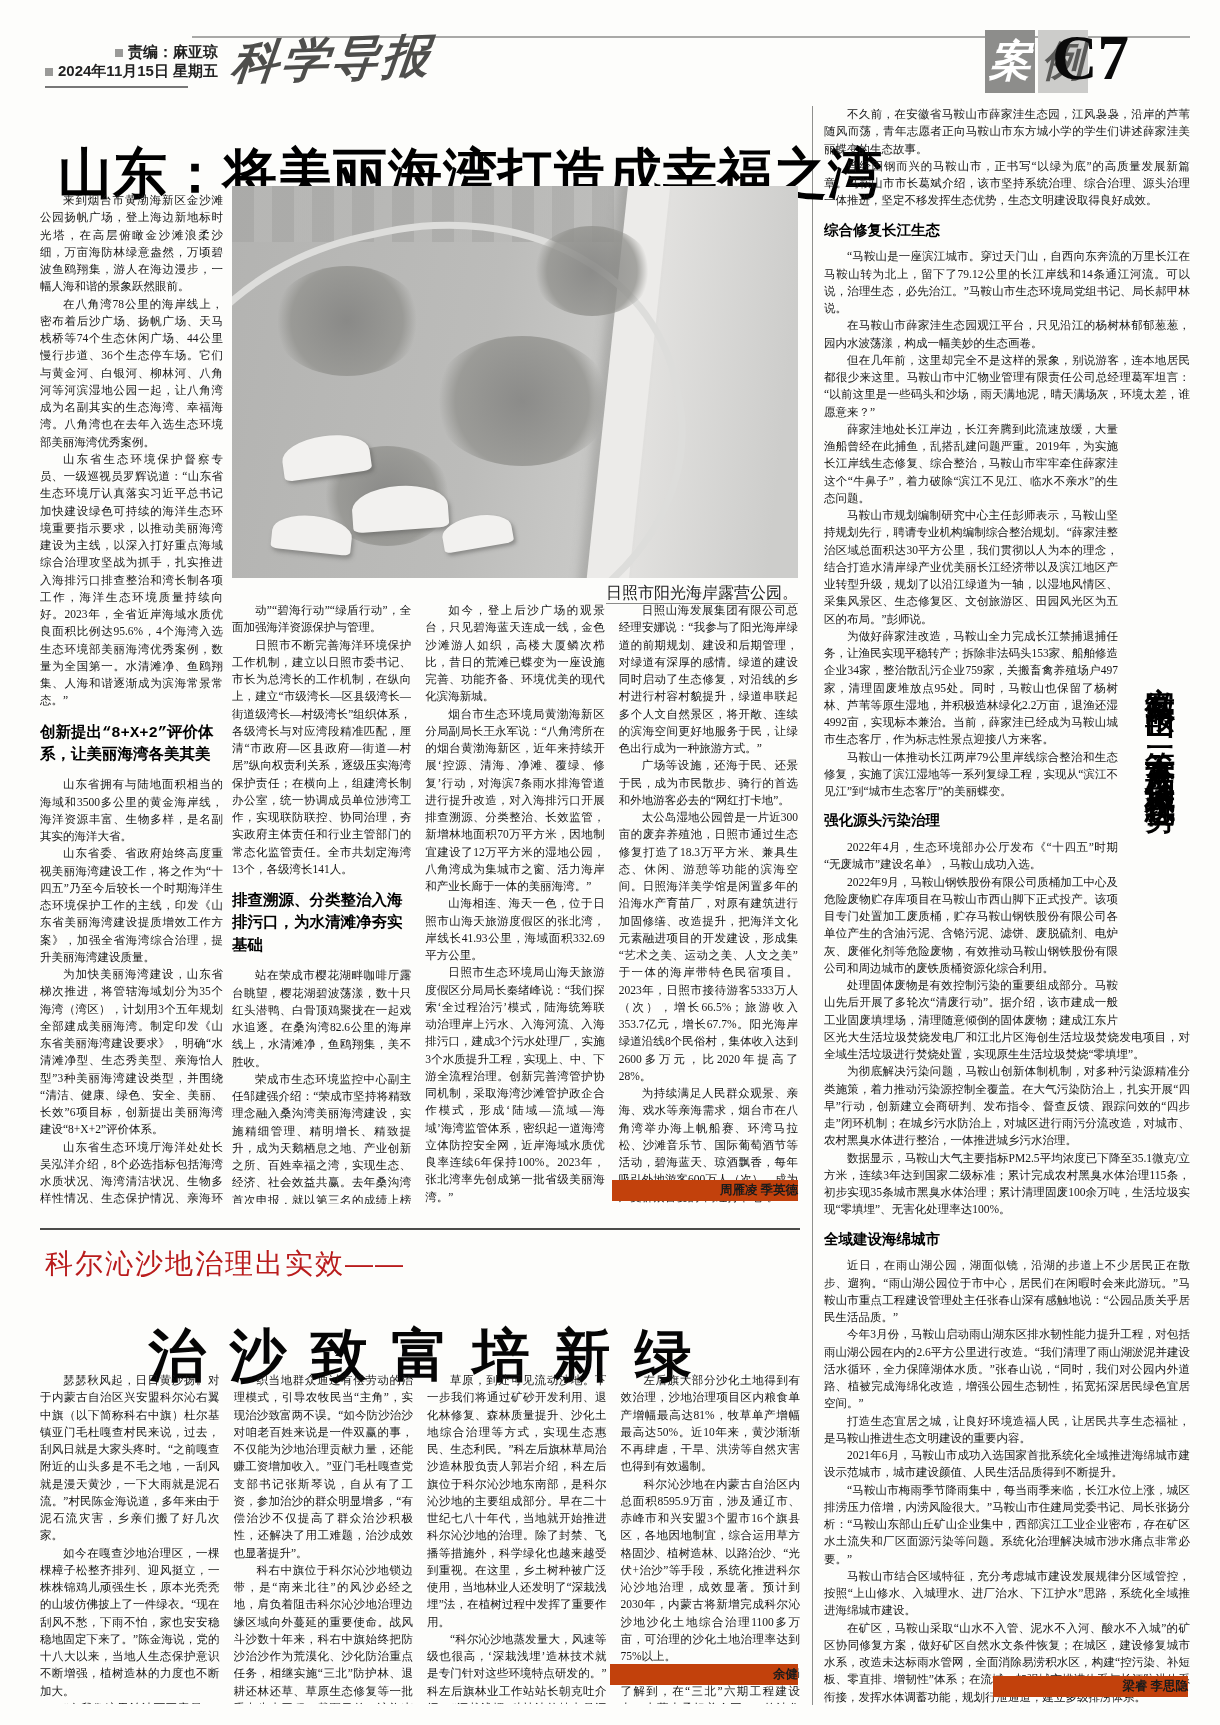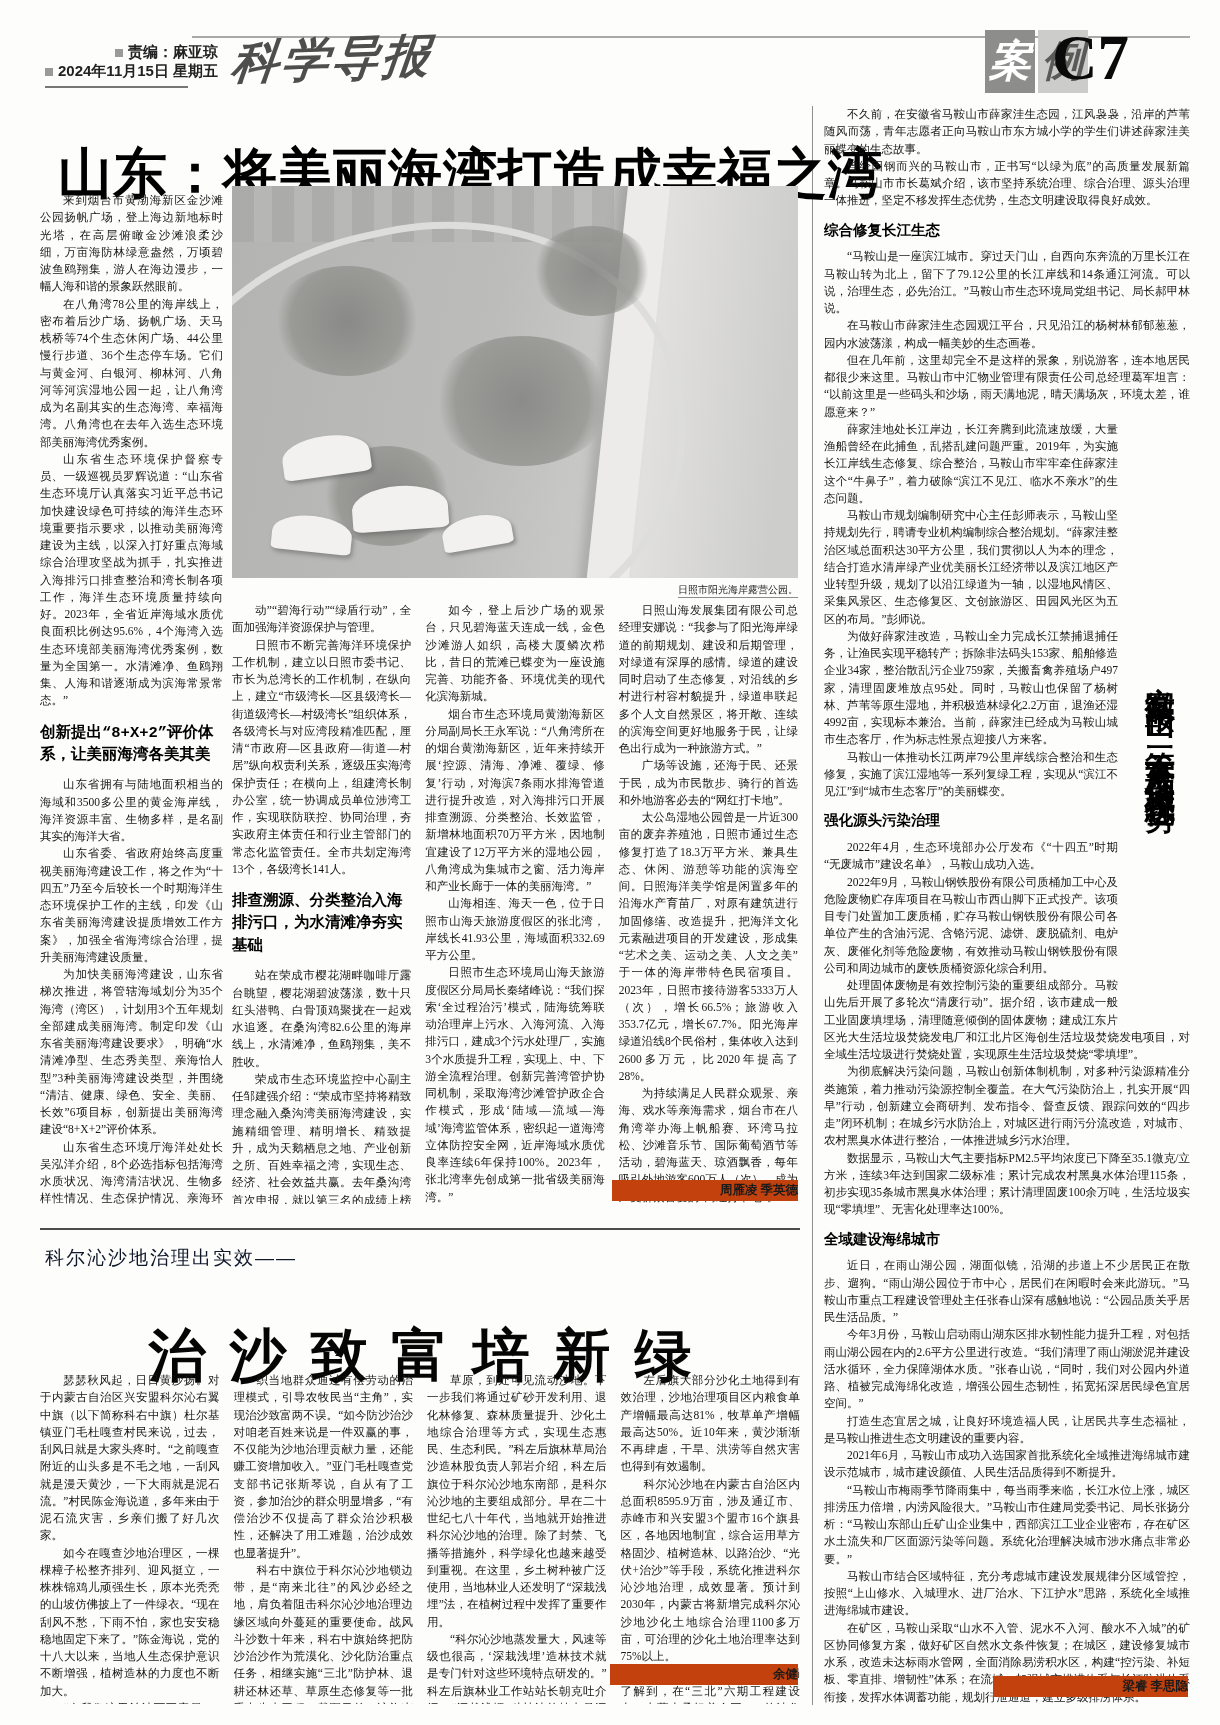--- a/index.html
+++ b/index.html
@@ -23,36 +23,36 @@
   .para{margin:0;text-indent:2em;}
   
   .main-headline{position:absolute;left:58px;top:102px;width:766px;font-family:"Liberation Sans",sans-serif;font-size:54px;font-weight:900;letter-spacing:1px;color:#000;white-space:nowrap;}
   .photo{position:absolute;left:232px;top:186px;width:566px;height:392px;overflow:hidden;background:linear-gradient(100deg,#b3b3b1 0%,#bcbcba 45%,#c6c6c4 60%,#d8d8d6 100%);}
   .photo .sea{position:absolute;top:-20px;right:-60px;width:240px;height:460px;background:linear-gradient(90deg,#e6e5e3,#cdcdcb 70%);transform:rotate(6deg);}
   .photo .beach{position:absolute;top:-20px;right:150px;width:42px;height:460px;background:#ecebe9;transform:rotate(6deg);box-shadow:-8px 0 10px rgba(120,120,118,.35);}
   .photo .grove{position:absolute;border-radius:50%;background:radial-gradient(circle,#7e7e7c 0%,#93938f 60%,transparent 75%);opacity:.8;}
   .photo .road{position:absolute;left:-80px;top:40px;width:520px;height:420px;border:7px solid #dddddb;border-radius:48%;transform:rotate(-12deg);}
   .photo .roof{position:absolute;background:#f2f1ef;border-radius:60% 60% 12% 12%;box-shadow:2px 3px 4px rgba(90,90,88,.5);}
   .photo .blocktop{position:absolute;left:0;top:0;width:100%;height:56px;background:repeating-linear-gradient(90deg,#a5a5a3 0 22px,#b8b8b6 22px 40px);opacity:.6;}
-  .caption{position:absolute;left:520px;top:583px;width:278px;text-align:right;font-family:"Liberation Serif",serif;font-size:10px;color:#222;}
+  .caption{position:absolute;left:520px;top:583px;width:278px;text-align:right;font-family:"Liberation Serif",serif;font-size:16px;color:#222;}
   .caption span{border-bottom:1px solid #8b8b89;padding-bottom:2px;}
   .col1{position:absolute;left:40px;top:192px;width:183px;height:1012px;overflow:hidden;}
   .cols234{position:absolute;left:232px;top:602px;width:566px;height:602px;display:flex;gap:14px;overflow:hidden;}
   .cols234 .col{flex:1;overflow:hidden;}
   .subhead-main{font-family:Liberation Mono, monospace;font-size:15.5px;font-weight:700;line-height:1.45;margin:12px 0 10px;text-align:left;color:#000;}
   .byline{position:absolute;font-family:"Liberation Serif",serif;font-size:12.5px;font-weight:700;text-align:right;background:#c2410c;padding:2px 0;}
   .byline.shandong{left:612px;top:1180px;width:186px;}
   .byline.maanshan{left:993px;top:1676px;width:195px;}
   .byline.sand{left:610px;top:1664px;width:188px;}
   
   .right-article{position:absolute;left:824px;top:106px;width:366px;height:1599px;overflow:hidden;}
   .subhead-right{font-family:"Liberation Sans",sans-serif;font-size:14.5px;font-weight:700;margin:10px 0 7px;color:#000;}
   .vertical-headline{float:right;width:60px;height:592px;margin:6px 0 10px 12px;writing-mode:vertical-rl;text-orientation:upright;font-family:"Liberation Serif",serif;font-size:30px;font-weight:900;letter-spacing:5px;line-height:60px;text-align:center;color:#000;}
   
-  .kicker{position:absolute;left:45px;top:1245px;font-family:"Liberation Sans",sans-serif;font-size:19px;color:#0f172a;letter-spacing:2px;}
+  .kicker{position:absolute;left:45px;top:1245px;font-family:"Liberation Sans",sans-serif;font-size:28px;color:#b91c1c;letter-spacing:2px;}
   .sand-headline{position:absolute;left:40px;top:1280px;width:760px;text-align:center;font-family:"Liberation Serif",serif;font-size:57px;font-weight:700;letter-spacing:24px;text-indent:24px;color:#050505;}
   .sand-cols{position:absolute;left:40px;top:1372px;width:760px;height:332px;display:flex;gap:14px;overflow:hidden;}
   .sand-cols .col{flex:1;overflow:hidden;}
 </style>
 </head>
 <body>
 
 <div class="page">
 
   <div class="top-rule"></div>

